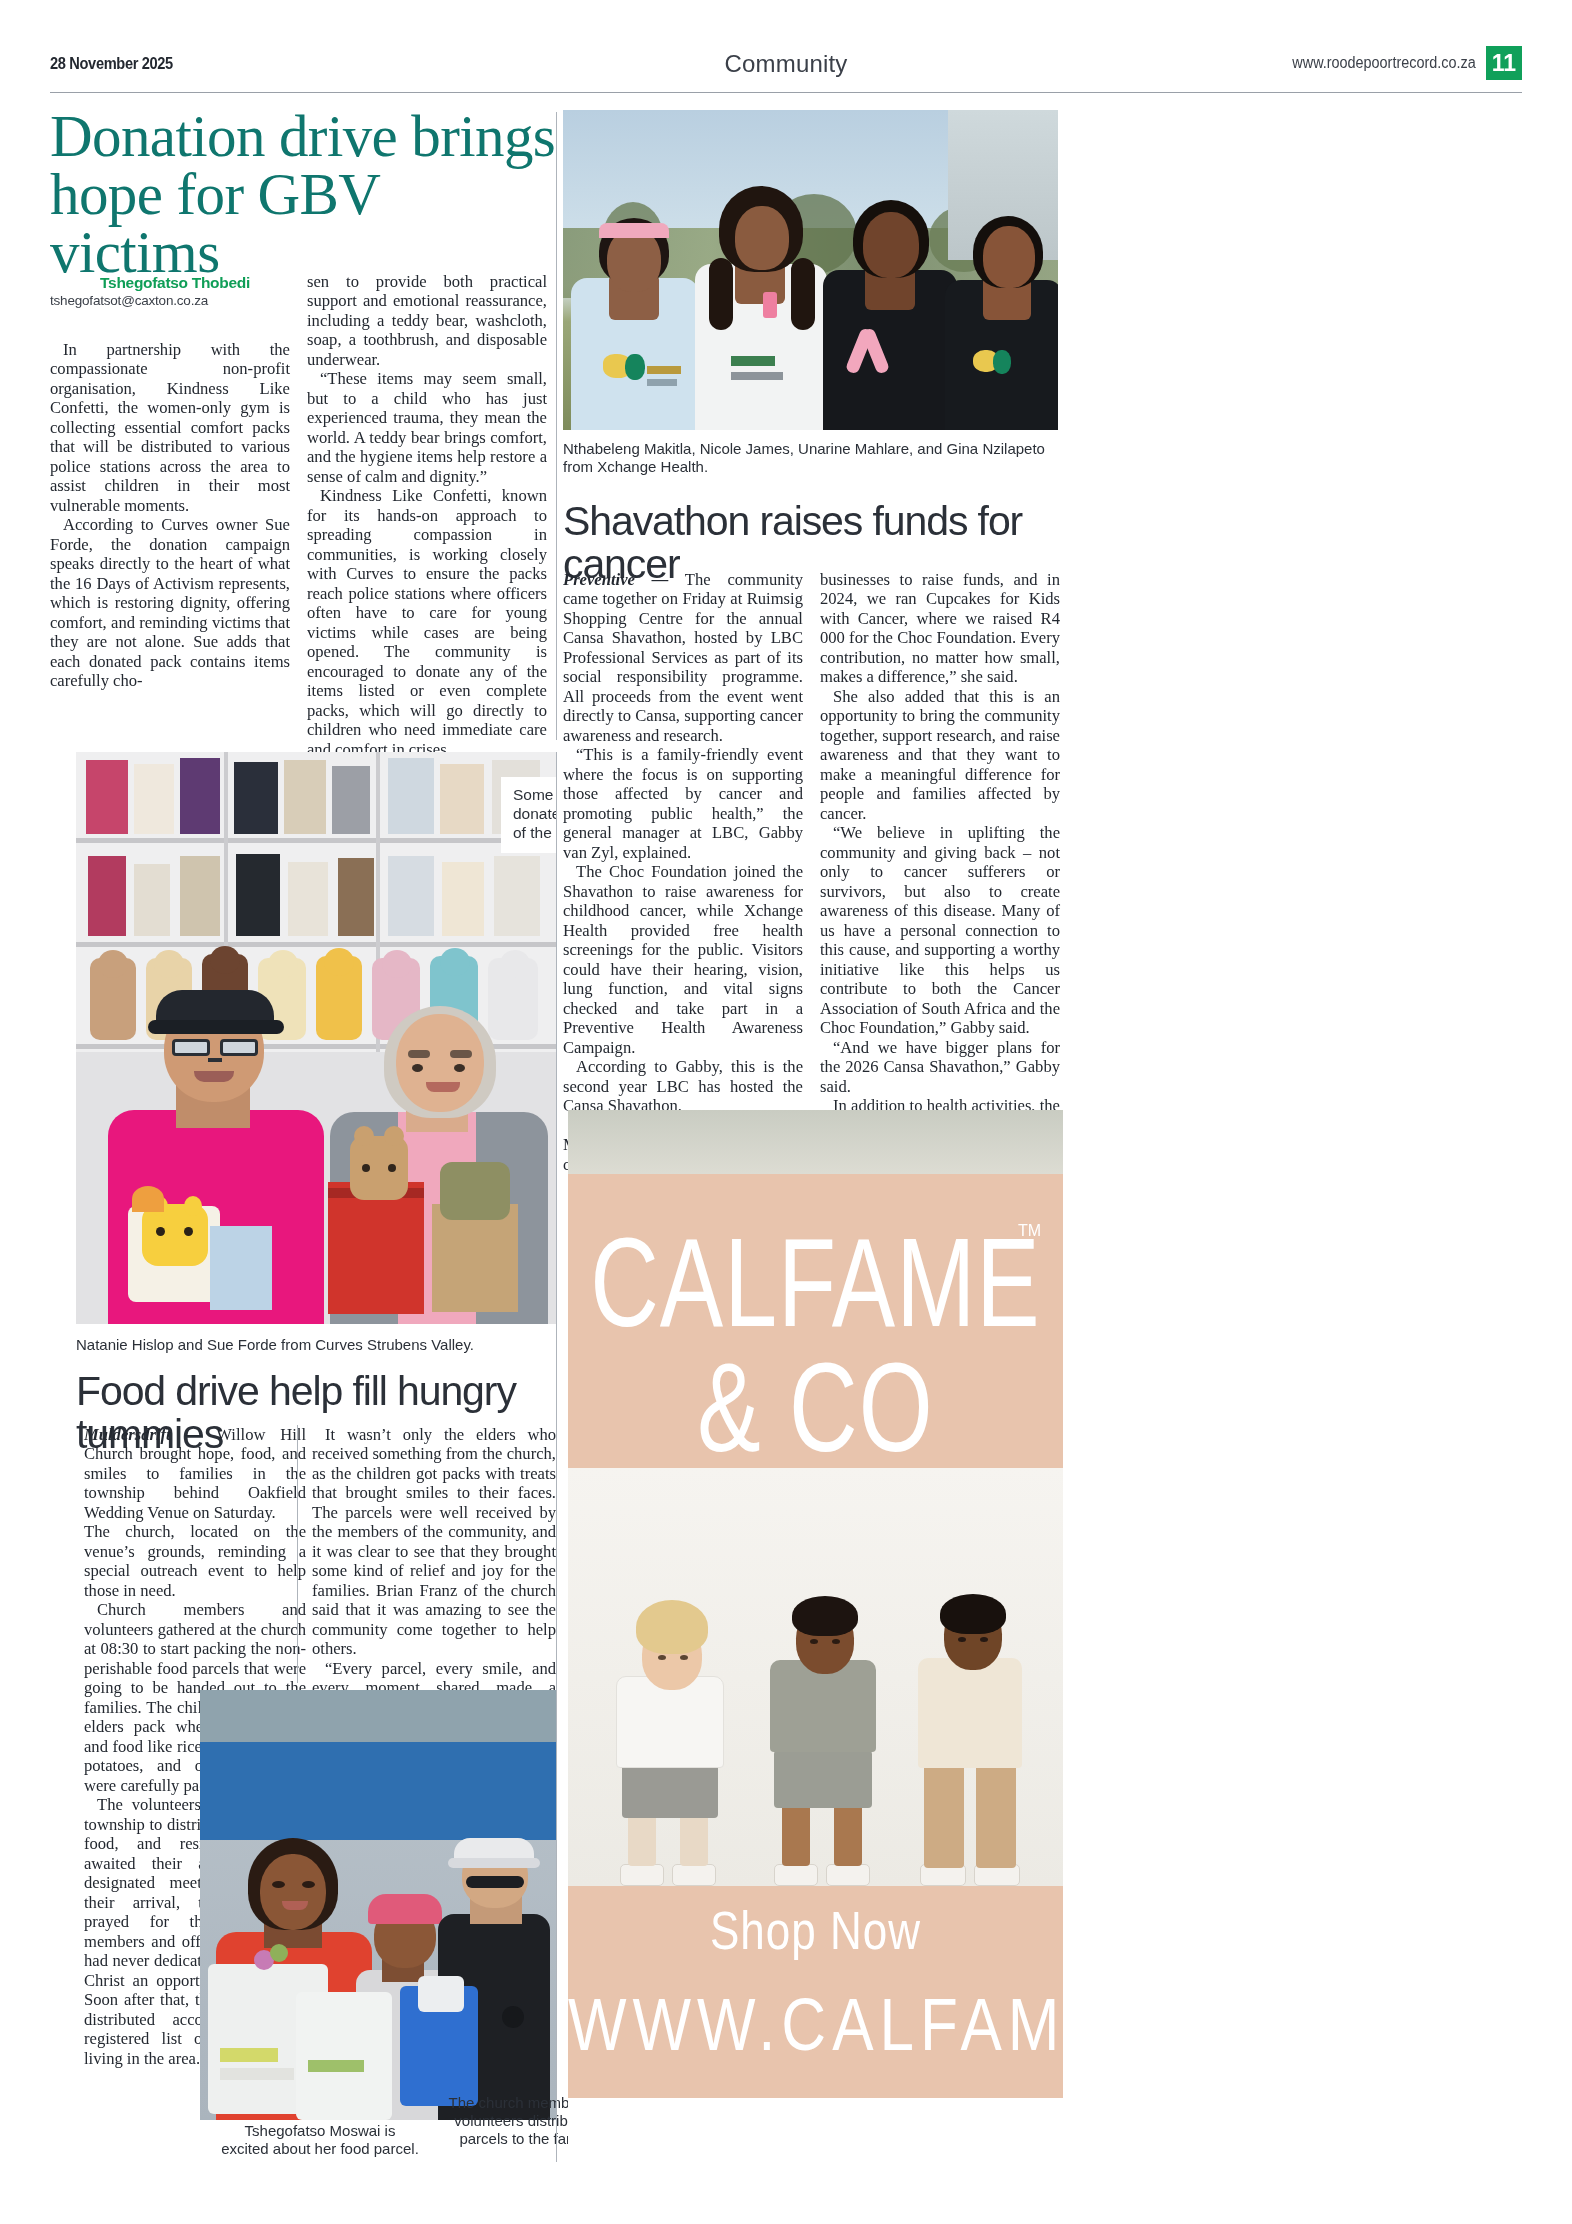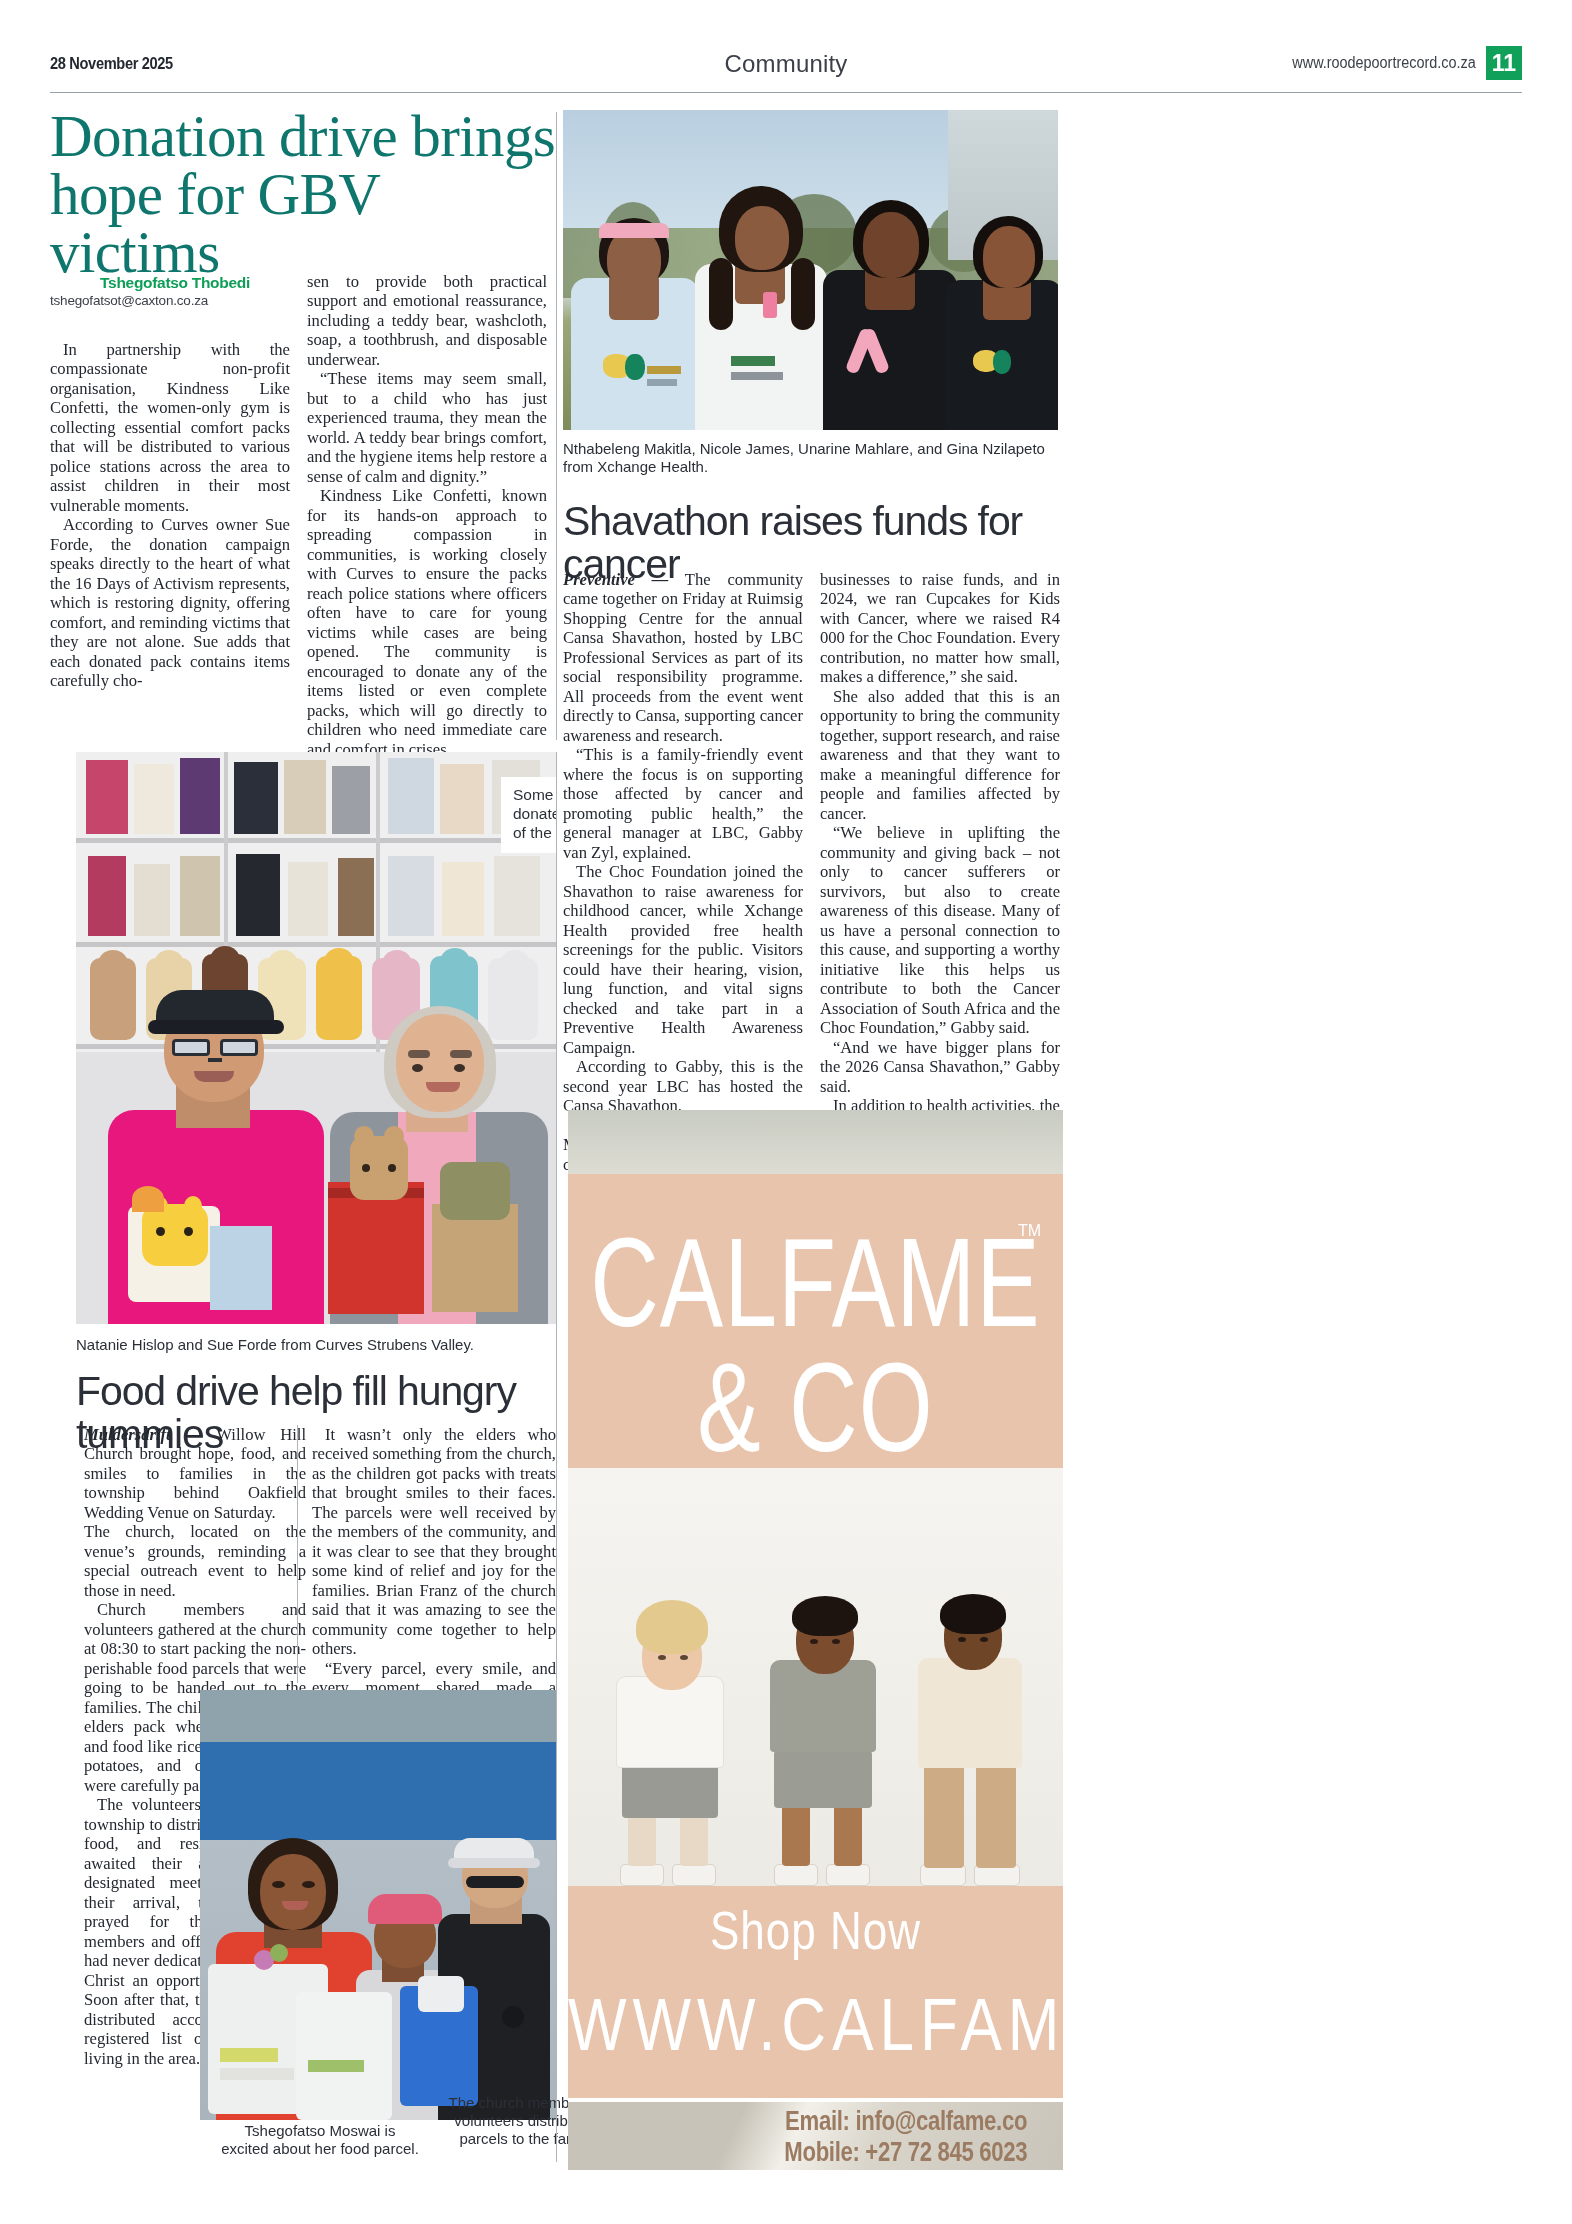--- a/index.html
+++ b/index.html
@@ -450,19 +450,15 @@
         <div class="k-hair" style="left:40px; bottom:252px; width:66px; height:40px; background:#18110d;"></div>
         <div style="position:absolute;left:58px;bottom:244px;width:8px;height:5px;background:#251812;border-radius:50%;"></div>
         <div style="position:absolute;left:80px;bottom:244px;width:8px;height:5px;background:#251812;border-radius:50%;"></div>
       </div>
     </div>
 
     <div class="ad-band" style="top:776px; height:212px;"></div>
     <div class="ad-shop" style="top:790px;">Shop Now</div>
     <div class="ad-url" style="top:872px;">WWW.CALFAME.CO</div>
 
-    <div class="ad-foot" style="height:68px;">
-      <div class="ad-contact" style="top:2px;">Email: info@calfame.co</div>
-      <div class="ad-contact" style="top:33px;">Mobile: +27 72 845 6023</div>
-    </div>
   </div>
 
 </div>
 
 </body></html>

